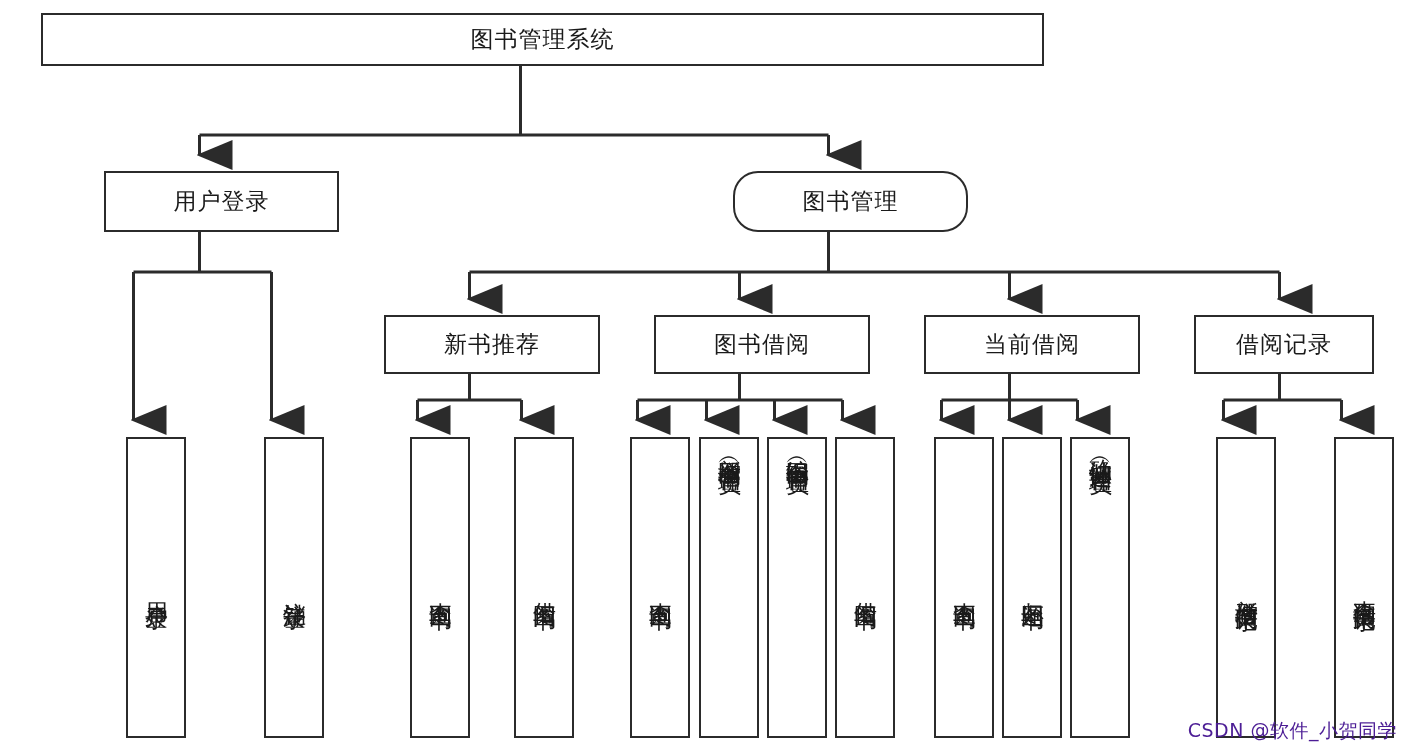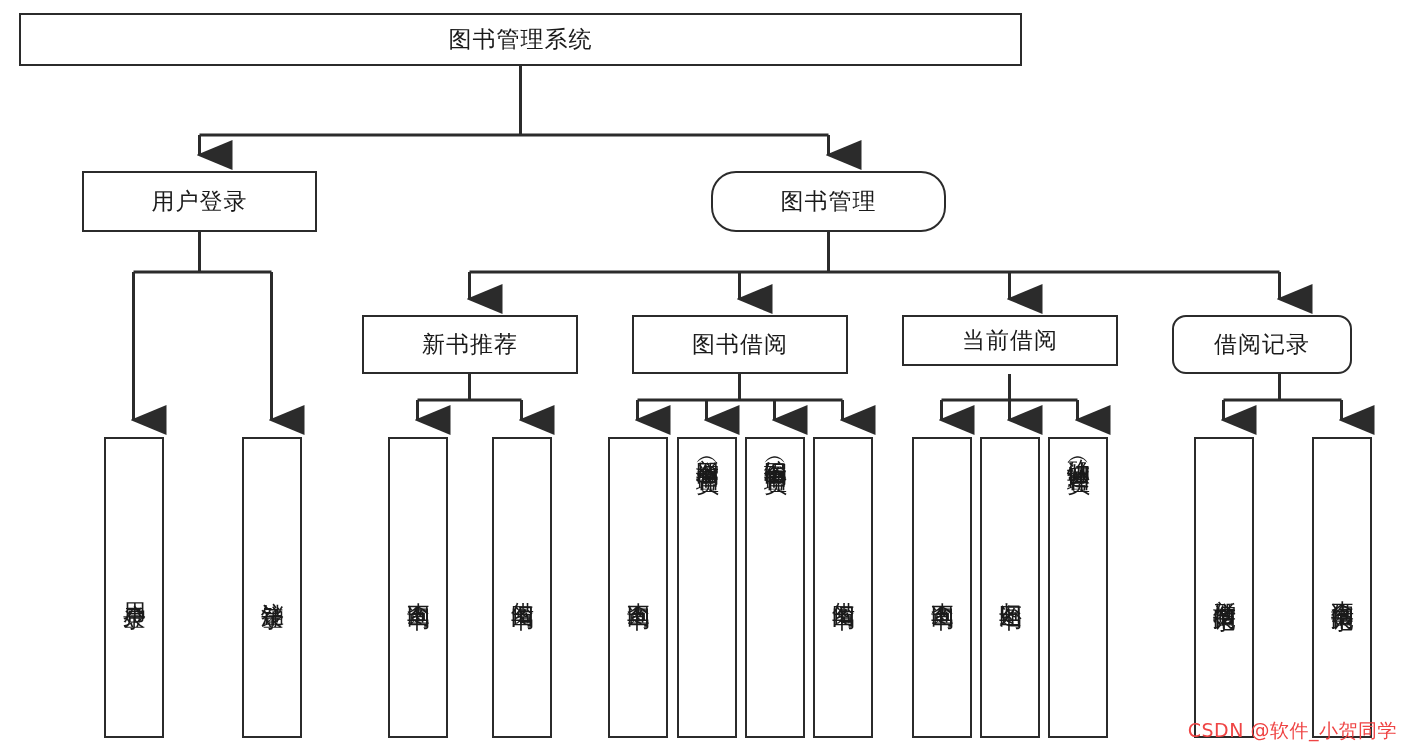--- a/index.html
+++ b/index.html
@@ -23,20 +23,21 @@
   }
   .node{
     position:absolute;
     box-sizing:border-box;
     background:#ffffff;
     border:2px solid #2b2b2b;
     display:flex;
     align-items:center;
     justify-content:center;
     color:#1a1a1a;
+    margin-left:22px;
   }
   .node.horiz{
     font-size:23px;
     letter-spacing:1px;
     line-height:1.2;
   }
   .node.root{ font-size:23px; }
   .node.leaf{
     align-items:flex-start;
     justify-content:center;
@@ -57,21 +58,21 @@
     display:flex;
     align-items:center;
     justify-content:center;
   }
   .leafinner.top{ align-items:flex-start; padding-top:2px; }
   .watermark{
     position:absolute;
     right:8px;
     bottom:3px;
     font-size:19px;
-    color:#ef4444;
+    color:#4c1d95;
     letter-spacing:0.5px;
     white-space:nowrap;
     user-select:none;
   }
 </style>
 </head>
 <body>
 
 <div id="canvas">
 
@@ -140,25 +141,25 @@
   </div>
 
   <div class="node horiz" style="left:362px; top:315px; width:216px; height:59px;text-align:center;">
     <span>新书推荐</span>
   </div>
 
   <div class="node horiz" style="left:632px; top:315px; width:216px; height:59px;">
     <span>图书借阅</span>
   </div>
 
-  <div class="node horiz" style="left:902px; top:315px; width:216px; height:51px;">
+  <div class="node horiz" style="left:902px; top:315px; width:216px; height:59px;">
     <span>当前借阅</span>
   </div>
 
-  <div class="node horiz" style="left:1172px; top:315px; width:180px; height:59px;border-radius:14px;">
+  <div class="node horiz" style="left:1172px; top:315px; width:180px; height:59px;">
     <span>借阅记录</span>
   </div>
 
   <div class="node leaf" style="left:104px; top:437px; width:60px; height:301px;">
     <div class="leafinner">
       <span class="vtext">用户登录</span>
     </div>
   </div>
 
   <div class="node leaf" style="left:242px; top:437px; width:60px; height:301px;">

